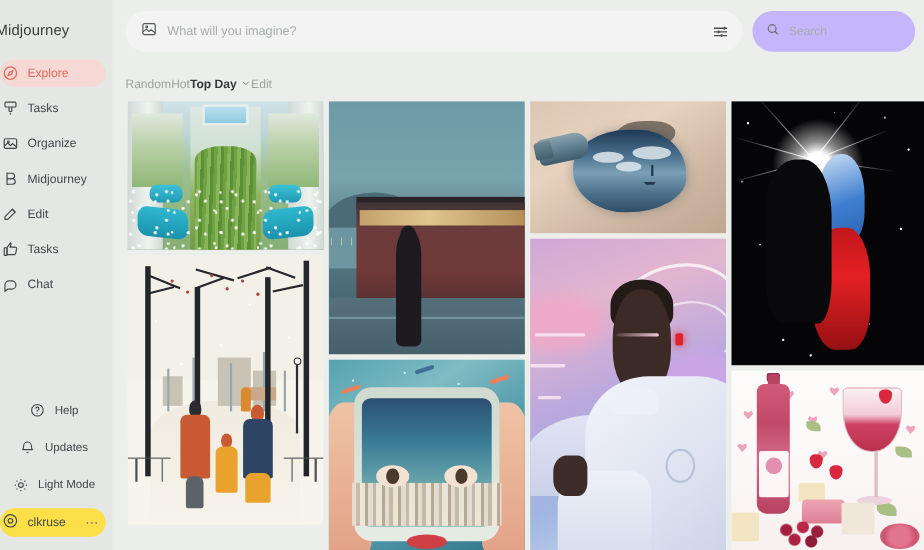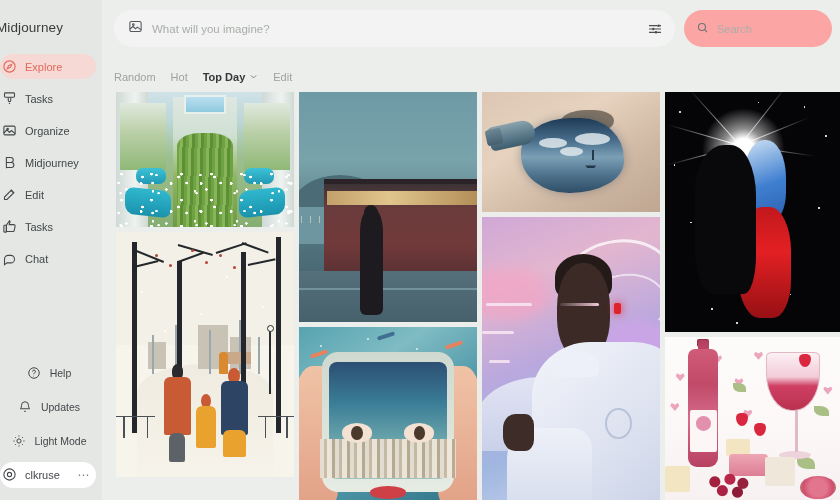--- a/index.html
+++ b/index.html
@@ -33,21 +33,21 @@
     cursor: pointer; white-space: nowrap;
   }
   .nav-item .ico { width: 15px; height: 15px; flex: none; display: flex; align-items: center; justify-content: center; }
   .nav-item .ico svg { display: block; }
   .nav-item.active { background: #f6d9d5; color: #e2695c; }
   .nav-item.active .ico svg { stroke: #e2695c; }
   .nav-bottom .nav-item { margin-bottom: 9px; font-size: 10.5px; justify-content: center; }
   .user-pill {
     display: flex; align-items: center; gap: 8px;
     height: 26px; border-radius: 13px;
-    background: #ffffff; padding-left: 2px; padding-right: 6px;
+    background: #fde047; padding-left: 2px; padding-right: 6px;
     color: #44474a; font-size: 11px; margin-bottom: 0; cursor: pointer; text-align: center;
   }
   .user-pill .dots { margin-left: auto; color: #7d817d; font-size: 12px; letter-spacing: .5px; }
 
   
   .main { flex: 1; position: relative; height: 500px; }
 
   .topbar {
     position: absolute; top: 10px; left: 12px; right: 8px;
     height: 37px; display: flex; gap: 9px; align-items: center;
@@ -62,34 +62,34 @@
     font-family: "Liberation Sans", sans-serif;
     font-size: 11.5px; color: #3c3f3c;
   }
   .prompt-input::placeholder { color: #a9aeaa; }
   .sliders-btn {
     width: 28px; height: 28px; border-radius: 14px;
     display: flex; align-items: center; justify-content: center;
     cursor: pointer; flex: none;
   }
   .search-bar {
-    width: 148px; height: 37px; background: #fca5a5;
+    width: 148px; height: 37px; background: #c4b5fd;
     border-radius: 19px; display: flex; align-items: center;
     padding: 0 12px; gap: 8px;
   }
   .search-input {
     flex: 1; border: none; outline: none; background: transparent;
     font-family: "Liberation Sans", sans-serif;
     font-size: 11px; color: #3c3f3c; width: 100%;
   }
   .search-input::placeholder { color: #a9aeaa; }
 
   .filters {
     position: absolute; top: 71px; left: 12px;
-    display: flex; align-items: center; gap: 15px;
+    display: flex; align-items: center; 
     font-size: 11px;
   }
   .filter { color: #9ea39f; cursor: pointer; white-space: nowrap; }
   .filter.active { color: #35383a; font-weight: bold; display: flex; align-items: center; gap: 4px; }
   .filter.active .chev { opacity: .65; }
 
   
   .grid {
     position: absolute; top: 92px; left: 14px; right: 0; bottom: 0;
     display: flex; gap: 5px; overflow: hidden;

